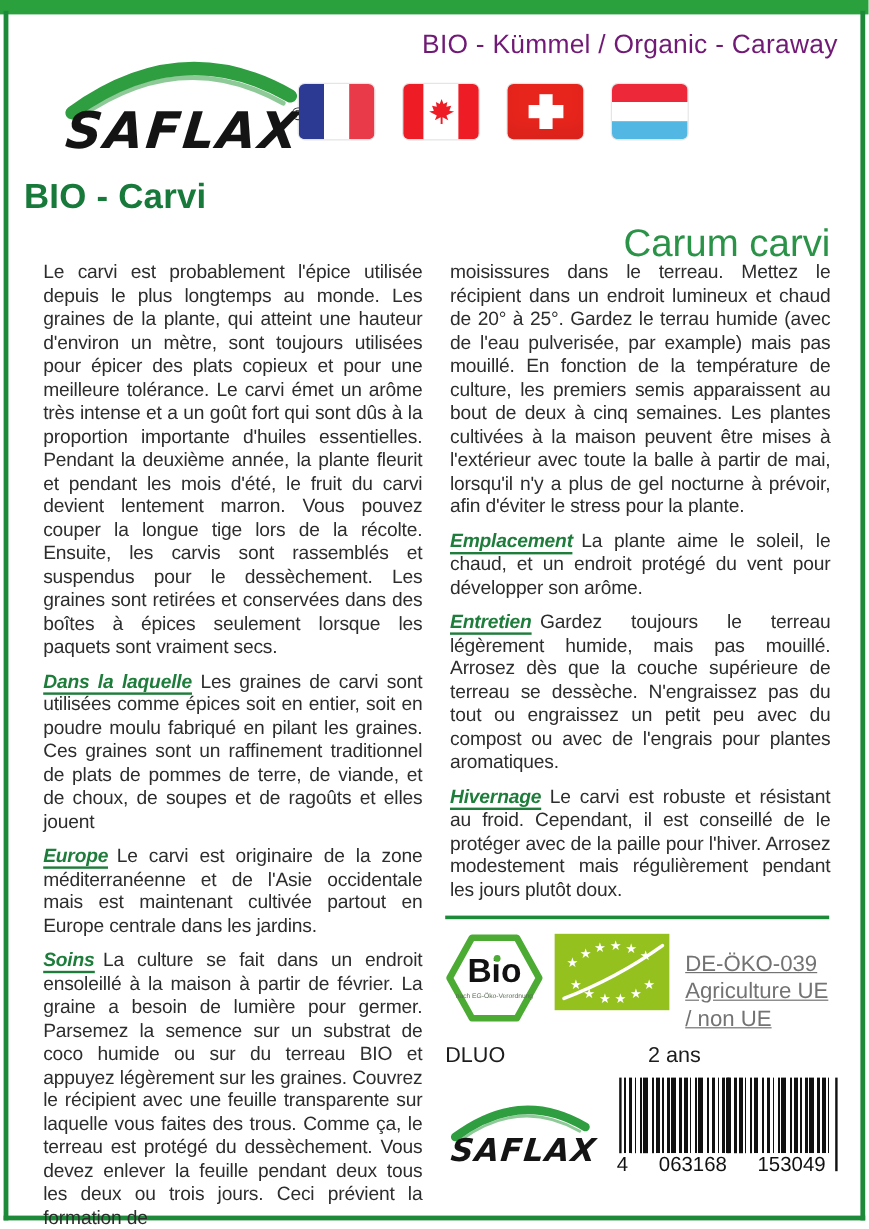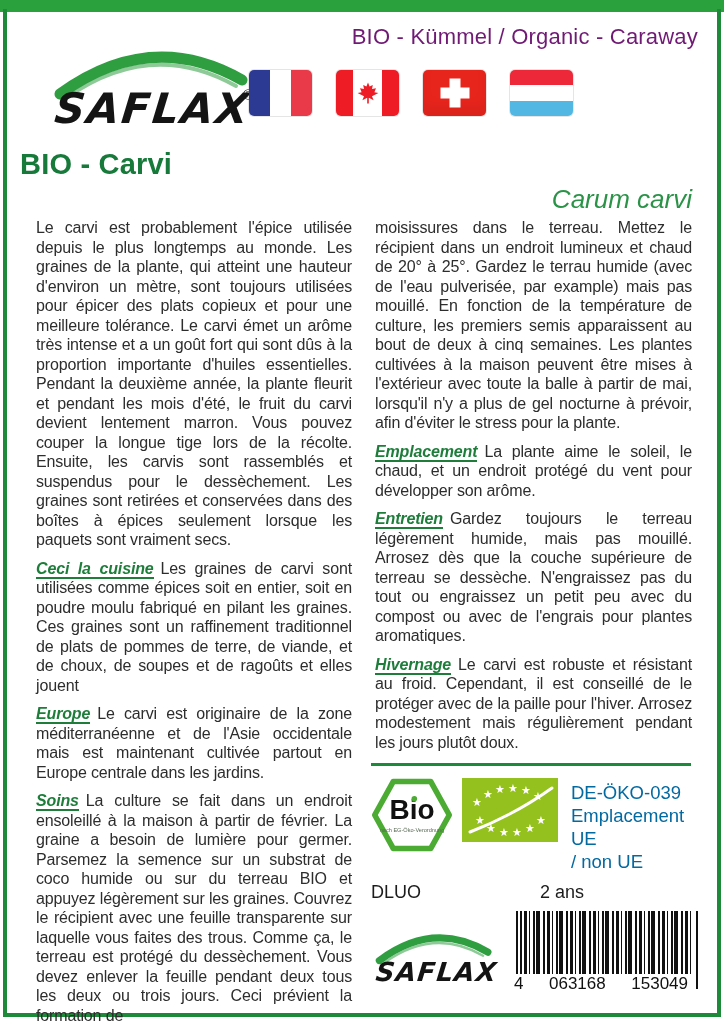--- a/index.html
+++ b/index.html
@@ -19,37 +19,37 @@
   .flag-canada .band{width:17px;background:#ee1c25;}
   .flag-canada .mid{flex:1;background:#fff;display:flex;align-items:center;justify-content:center;}
   .flag-ch{background:#e8251d;}
   .cross-v{position:absolute;left:50%;top:50%;transform:translate(-50%,-50%);width:11px;height:29px;background:#fff;}
   .cross-h{position:absolute;left:50%;top:50%;transform:translate(-50%,-50%);width:29px;height:11px;background:#fff;}
   .flag-lu{flex-direction:column;}
   .product-line{position:absolute;top:24px;right:26px;font-size:22px;color:#701a75;letter-spacing:.2px;}
 
   
   .title{position:absolute;left:20px;top:148px;font-size:29px;font-weight:bold;color:#17793a;letter-spacing:.2px;}
-  .botanical{position:absolute;right:32px;top:184px;font-size:26px;color:#2b9348;font-style:italic;}
+  .botanical{position:absolute;right:32px;top:184px;font-size:32px;color:#2b9348;}
 
   
   .columns{position:absolute;left:36px;top:218px;width:656px;display:flex;gap:23px;}
   .col{font-size:16px;line-height:19.5px;text-align:justify;letter-spacing:-0.15px;}
   .col-left{width:316px;}
   .col-right{width:317px;}
   .col p{margin:0 0 9px 0;}
   .sec-h{color:#1e7d3b;font-weight:bold;border-bottom:2px solid #1e7d3b;margin-right:7px;white-space:nowrap;font-style:italic;}
 
   
   .bottom{position:absolute;left:371px;top:763px;width:340px;}
   .sep{border-top:3px solid #1d8a39;margin:0 0 9px 0;width:320px;}
   .logos{display:flex;align-items:flex-start;}
   .bio-seal{width:82px;height:80px;flex:0 0 auto;}
   .eu-logo{margin-left:9px;margin-top:3px;flex:0 0 auto;}
-  .cert-text{margin-left:13px;margin-top:6px;font-size:18.5px;line-height:23px;color:#0369a1;}
+  .cert-text{margin-left:13px;margin-top:16px;font-size:18.5px;line-height:23px;color:#737373;text-decoration:underline;}
   .details{margin-top:9px;font-size:18px;color:#1c1c1c;}
   .detail-row{display:flex;margin-top:7px;}
   .detail-label{width:169px;}
   .footer-row{display:flex;margin-top:2px;}
   .saflax-small{width:130px;height:76px;margin-top:8px;flex:0 0 auto;}
   .barcode{position:relative;margin-left:10px;margin-top:6px;width:192px;height:92px;flex:0 0 auto;}
   .bars{position:absolute;top:0;left:9px;right:9px;height:63px;
     background:repeating-linear-gradient(90deg,#111 0 2px,#fff 2px 4px,#111 4px 7px,#fff 7px 9px,#111 9px 10px,#fff 10px 13px,#111 13px 15px,#fff 15px 16px,#111 16px 20px,#fff 20px 23px);}
   .guard{position:absolute;top:0;width:2px;height:78px;background:#111;}
   .g1{left:5px;} .g2{left:calc(50% - 1px);} .g3{right:5px;}
@@ -100,21 +100,21 @@
   </div>
 
   <div class="product-line">BIO - Kümmel / Organic - Caraway</div>
 
   <div class="title">BIO - Carvi</div>
   <div class="botanical">Carum carvi</div>
 
   <div class="columns">
     <div class="col col-left">
       <p>Le carvi est probablement l'épice utilisée depuis le plus longtemps au monde. Les graines de la plante, qui atteint une hauteur d'environ un mètre, sont toujours utilisées pour épicer des plats copieux et pour une meilleure tolérance. Le carvi émet un arôme très intense et a un goût fort qui sont dûs à la proportion importante d'huiles essentielles. Pendant la deuxième année, la plante fleurit et pendant les mois d'été, le fruit du carvi devient lentement marron. Vous pouvez couper la longue tige lors de la récolte. Ensuite, les carvis sont rassemblés et suspendus pour le dessèchement. Les graines sont retirées et conservées dans des boîtes à épices seulement lorsque les paquets sont vraiment secs.</p>
-      <p><span class="sec-h">Ceci la cuisine</span><span>Les graines de carvi sont utilisées comme épices soit en entier, soit en poudre moulu fabriqué en pilant les graines. Ces graines sont un raffinement traditionnel de plats de pommes de terre, de viande, et de choux, de soupes et de ragoûts et elles jouent</span></p>
+      <p><span class="sec-h">Dans la laquelle</span><span>Les graines de carvi sont utilisées comme épices soit en entier, soit en poudre moulu fabriqué en pilant les graines. Ces graines sont un raffinement traditionnel de plats de pommes de terre, de viande, et de choux, de soupes et de ragoûts et elles jouent</span></p>
       <p><span class="sec-h">Europe</span><span>Le carvi est originaire de la zone méditerranéenne et de l'Asie occidentale mais est maintenant cultivée partout en Europe centrale dans les jardins.</span></p>
       <p><span class="sec-h">Soins</span><span>La culture se fait dans un endroit ensoleillé à la maison à partir de février. La graine a besoin de lumière pour germer. Parsemez la semence sur un substrat de coco humide ou sur du terreau BIO et appuyez légèrement sur les graines. Couvrez le récipient avec une feuille transparente sur laquelle vous faites des trous. Comme ça, le terreau est protégé du dessèchement. Vous devez enlever la feuille pendant deux tous les deux ou trois jours. Ceci prévient la formation de</span></p>
     </div>
     <div class="col col-right">
       <p>moisissures dans le terreau. Mettez le récipient dans un endroit lumineux et chaud de 20° à 25°. Gardez le terrau humide (avec de l'eau pulverisée, par example) mais pas mouillé. En fonction de la température de culture, les premiers semis apparaissent au bout de deux à cinq semaines. Les plantes cultivées à la maison peuvent être mises à l'extérieur avec toute la balle à partir de mai, lorsqu'il n'y a plus de gel nocturne à prévoir, afin d'éviter le stress pour la plante.</p>
       <p><span class="sec-h">Emplacement</span><span>La plante aime le soleil, le chaud, et un endroit protégé du vent pour développer son arôme.</span></p>
       <p><span class="sec-h">Entretien</span><span>Gardez toujours le terreau légèrement humide, mais pas mouillé. Arrosez dès que la couche supérieure de terreau se dessèche. N'engraissez pas du tout ou engraissez un petit peu avec du compost ou avec de l'engrais pour plantes aromatiques.</span></p>
       <p><span class="sec-h">Hivernage</span><span>Le carvi est robuste et résistant au froid. Cependant, il est conseillé de le protéger avec de la paille pour l'hiver. Arrosez modestement mais régulièrement pendant les jours plutôt doux.</span></p>
     </div>
   </div>
@@ -144,21 +144,21 @@
             <text x="29" y="54">★</text>
             <text x="42" y="58">★</text>
           <text x="55" y="58">★</text>
             <text x="68" y="54">★</text>
             <text x="79" y="46">★</text>
         </g>
       </svg>
 
       <div class="cert-text">
         <div>DE-ÖKO-039</div>
-        <div>Emplacement UE</div>
+        <div>Agriculture UE</div>
         <div>/ non UE</div>
       </div>
     </div>
 
     <div class="details">
       <div class="detail-row">
         <div class="detail-label">DLUO</div>
         <div class="detail-value">2 ans</div>
       </div>
     </div>

